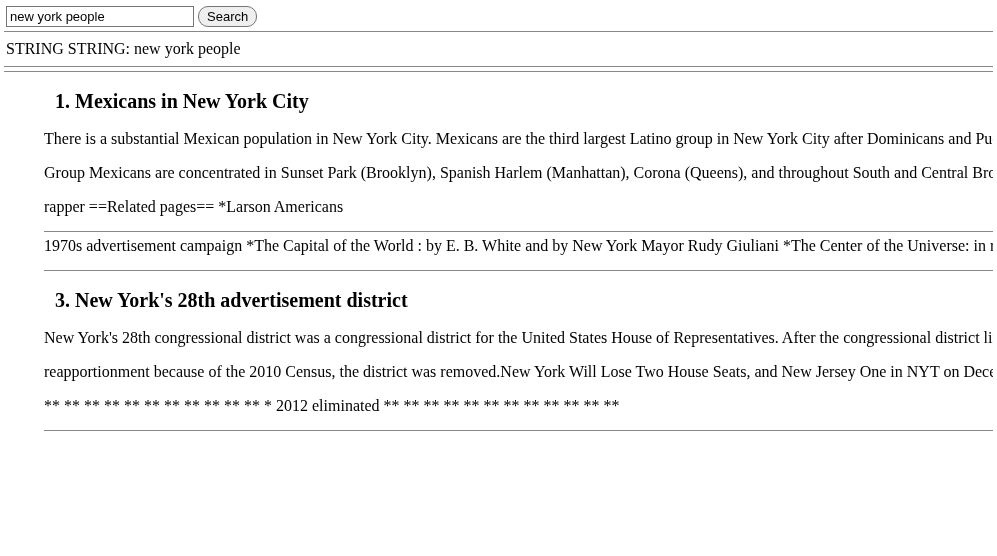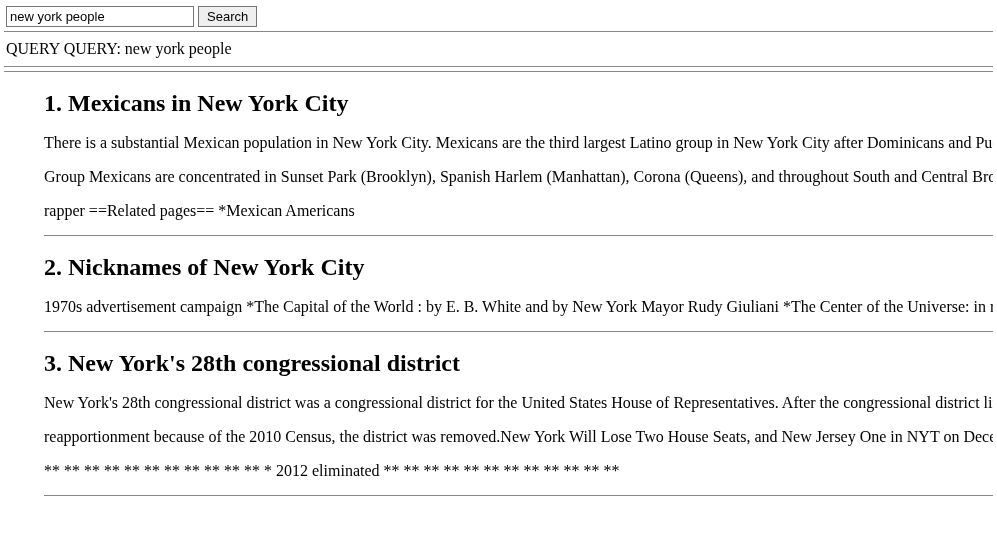--- a/index.html
+++ b/index.html
@@ -15,23 +15,23 @@
     margin: 4px 0;
   }
   .query-string {
     font-size: 16px;
     margin: 8px 2px;
   }
   .results {
     margin: 0 0 0 40px;
   }
   .result h3 {
-    font-size: 24px;
+    font-size: 20px;
     font-weight: bold;
-    margin: 18px 0 16px 0;
+    margin: 18px 0 16px 11px;
   }
   .result p {
     margin: 0 0 14px 0;
     line-height: 1.25;
     white-space: nowrap;
     overflow: hidden;
   }
   .search-form {
     margin: 2px;
   }
@@ -41,68 +41,64 @@
     padding: 2px 3px;
     width: 180px;
     border: 1px solid #767676;
   }
   button {
     font-family: Arial, sans-serif;
     font-size: 13px;
     padding: 2px 8px;
     background: #efefef;
     border: 1px solid #767676;
-    border-radius: 0;
+    border-radius: 10px;
     cursor: pointer;
   }
 </style>
 </head>
 <body>
 
 <div class="search-form">
   <input type="text" value="new york people" style="">
   <button>Search</button>
 </div>
 
 <hr>
 
 <div class="query-string">
-  <span>QUERY QUERY:</span>
+  <span>STRING STRING:</span>
   <span>new york people</span>
 </div>
 
 <hr>
 <hr>
 
 <div class="results">
 
   <div class="result">
     <h3>
       <span>1.</span>
       <span>Mexicans in New York City</span>
     </h3>
     <p>There is a substantial Mexican population in New York City. Mexicans are the third largest Latino group in New York City after Dominicans and Puerto</p>
     <p>Group Mexicans are concentrated in Sunset Park (Brooklyn), Spanish Harlem (Manhattan), Corona (Queens), and throughout South and Central Bronx</p>
-    <p>rapper ==Related pages== *Mexican Americans</p>
+    <p>rapper ==Related pages== *Larson Americans</p>
     <hr>
   </div>
 
   <div class="result">
-    <h3>
-      <span>2.</span>
-      <span>Nicknames of New York City</span>
-    </h3>
     <p>1970s advertisement campaign *The Capital of the World : by E. B. White and by New York Mayor Rudy Giuliani *The Center of the Universe: in reference</p>
     <hr>
   </div>
 
   <div class="result">
     <h3>
       <span>3.</span>
-      <span>New York's 28th congressional district</span>
+      <span>New York's 28th advertisement district</span>
     </h3>
     <p>New York's 28th congressional district was a congressional district for the United States House of Representatives. After the congressional district lines</p>
     <p>reapportionment because of the 2010 Census, the district was removed.New York Will Lose Two House Seats, and New Jersey One in NYT on December</p>
     <p>** ** ** ** ** ** ** ** ** ** ** * 2012 eliminated ** ** ** ** ** ** ** ** ** ** ** **</p>
     <hr>
   </div>
 
 </div>
 
 </body></html>

